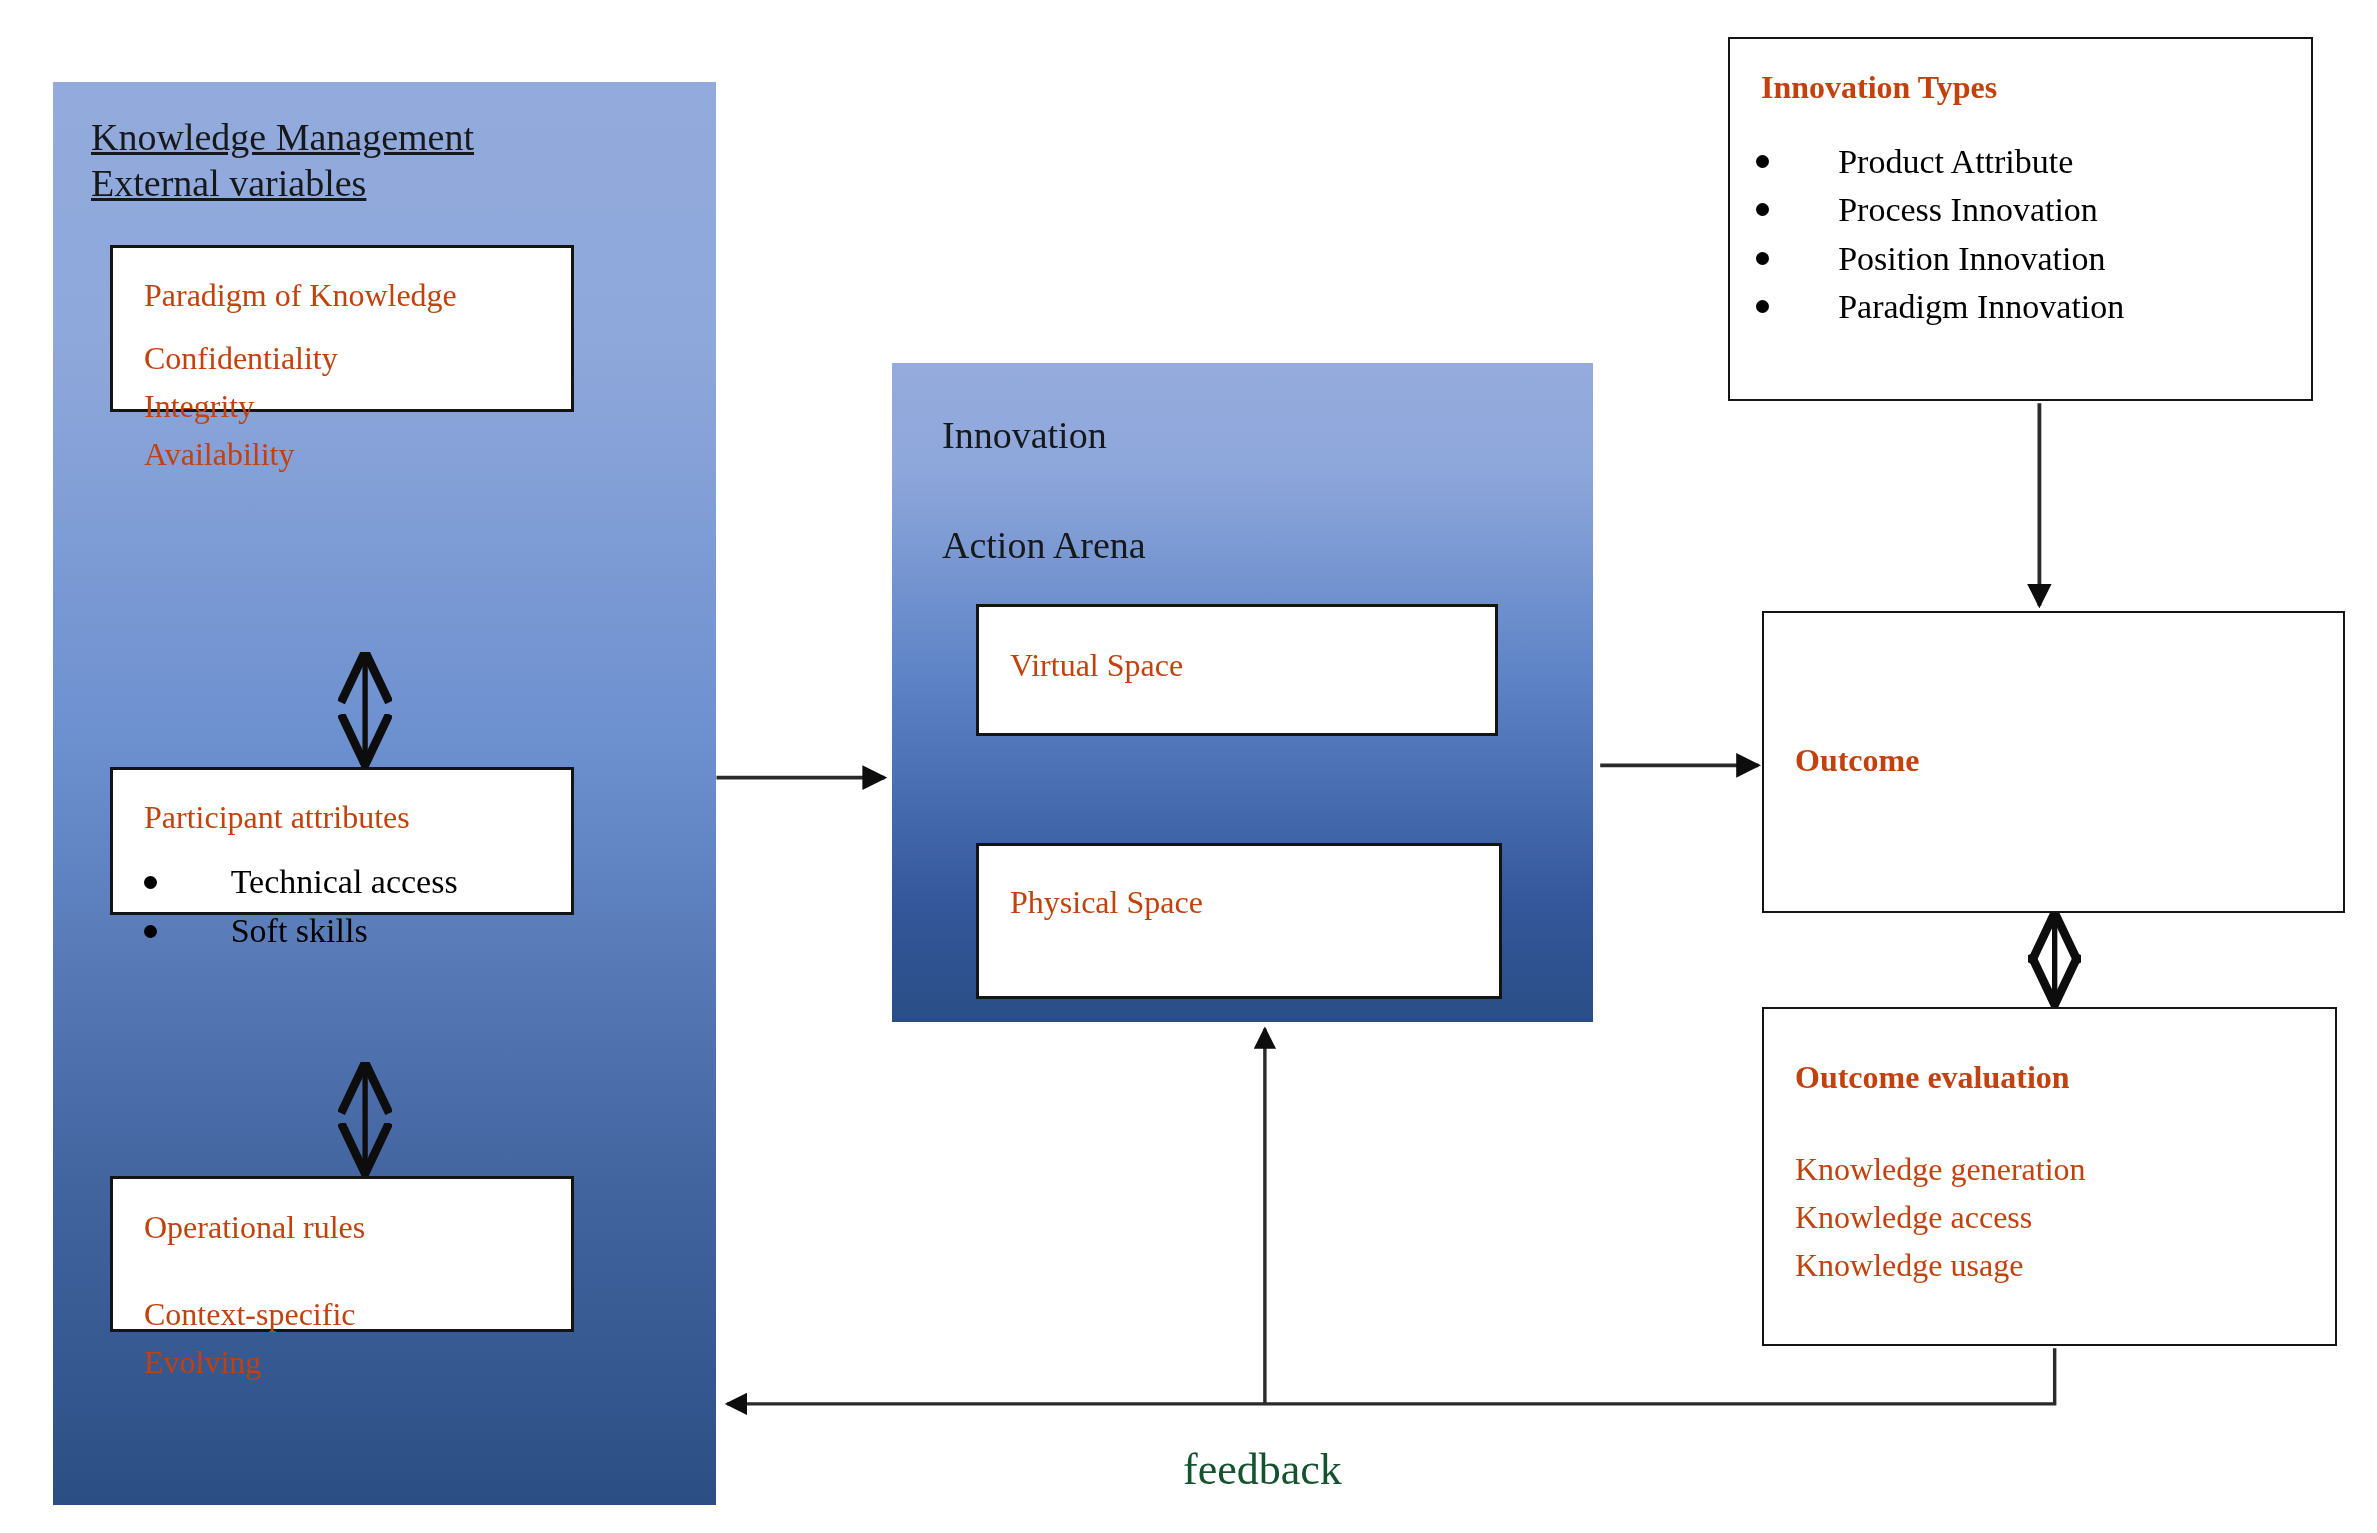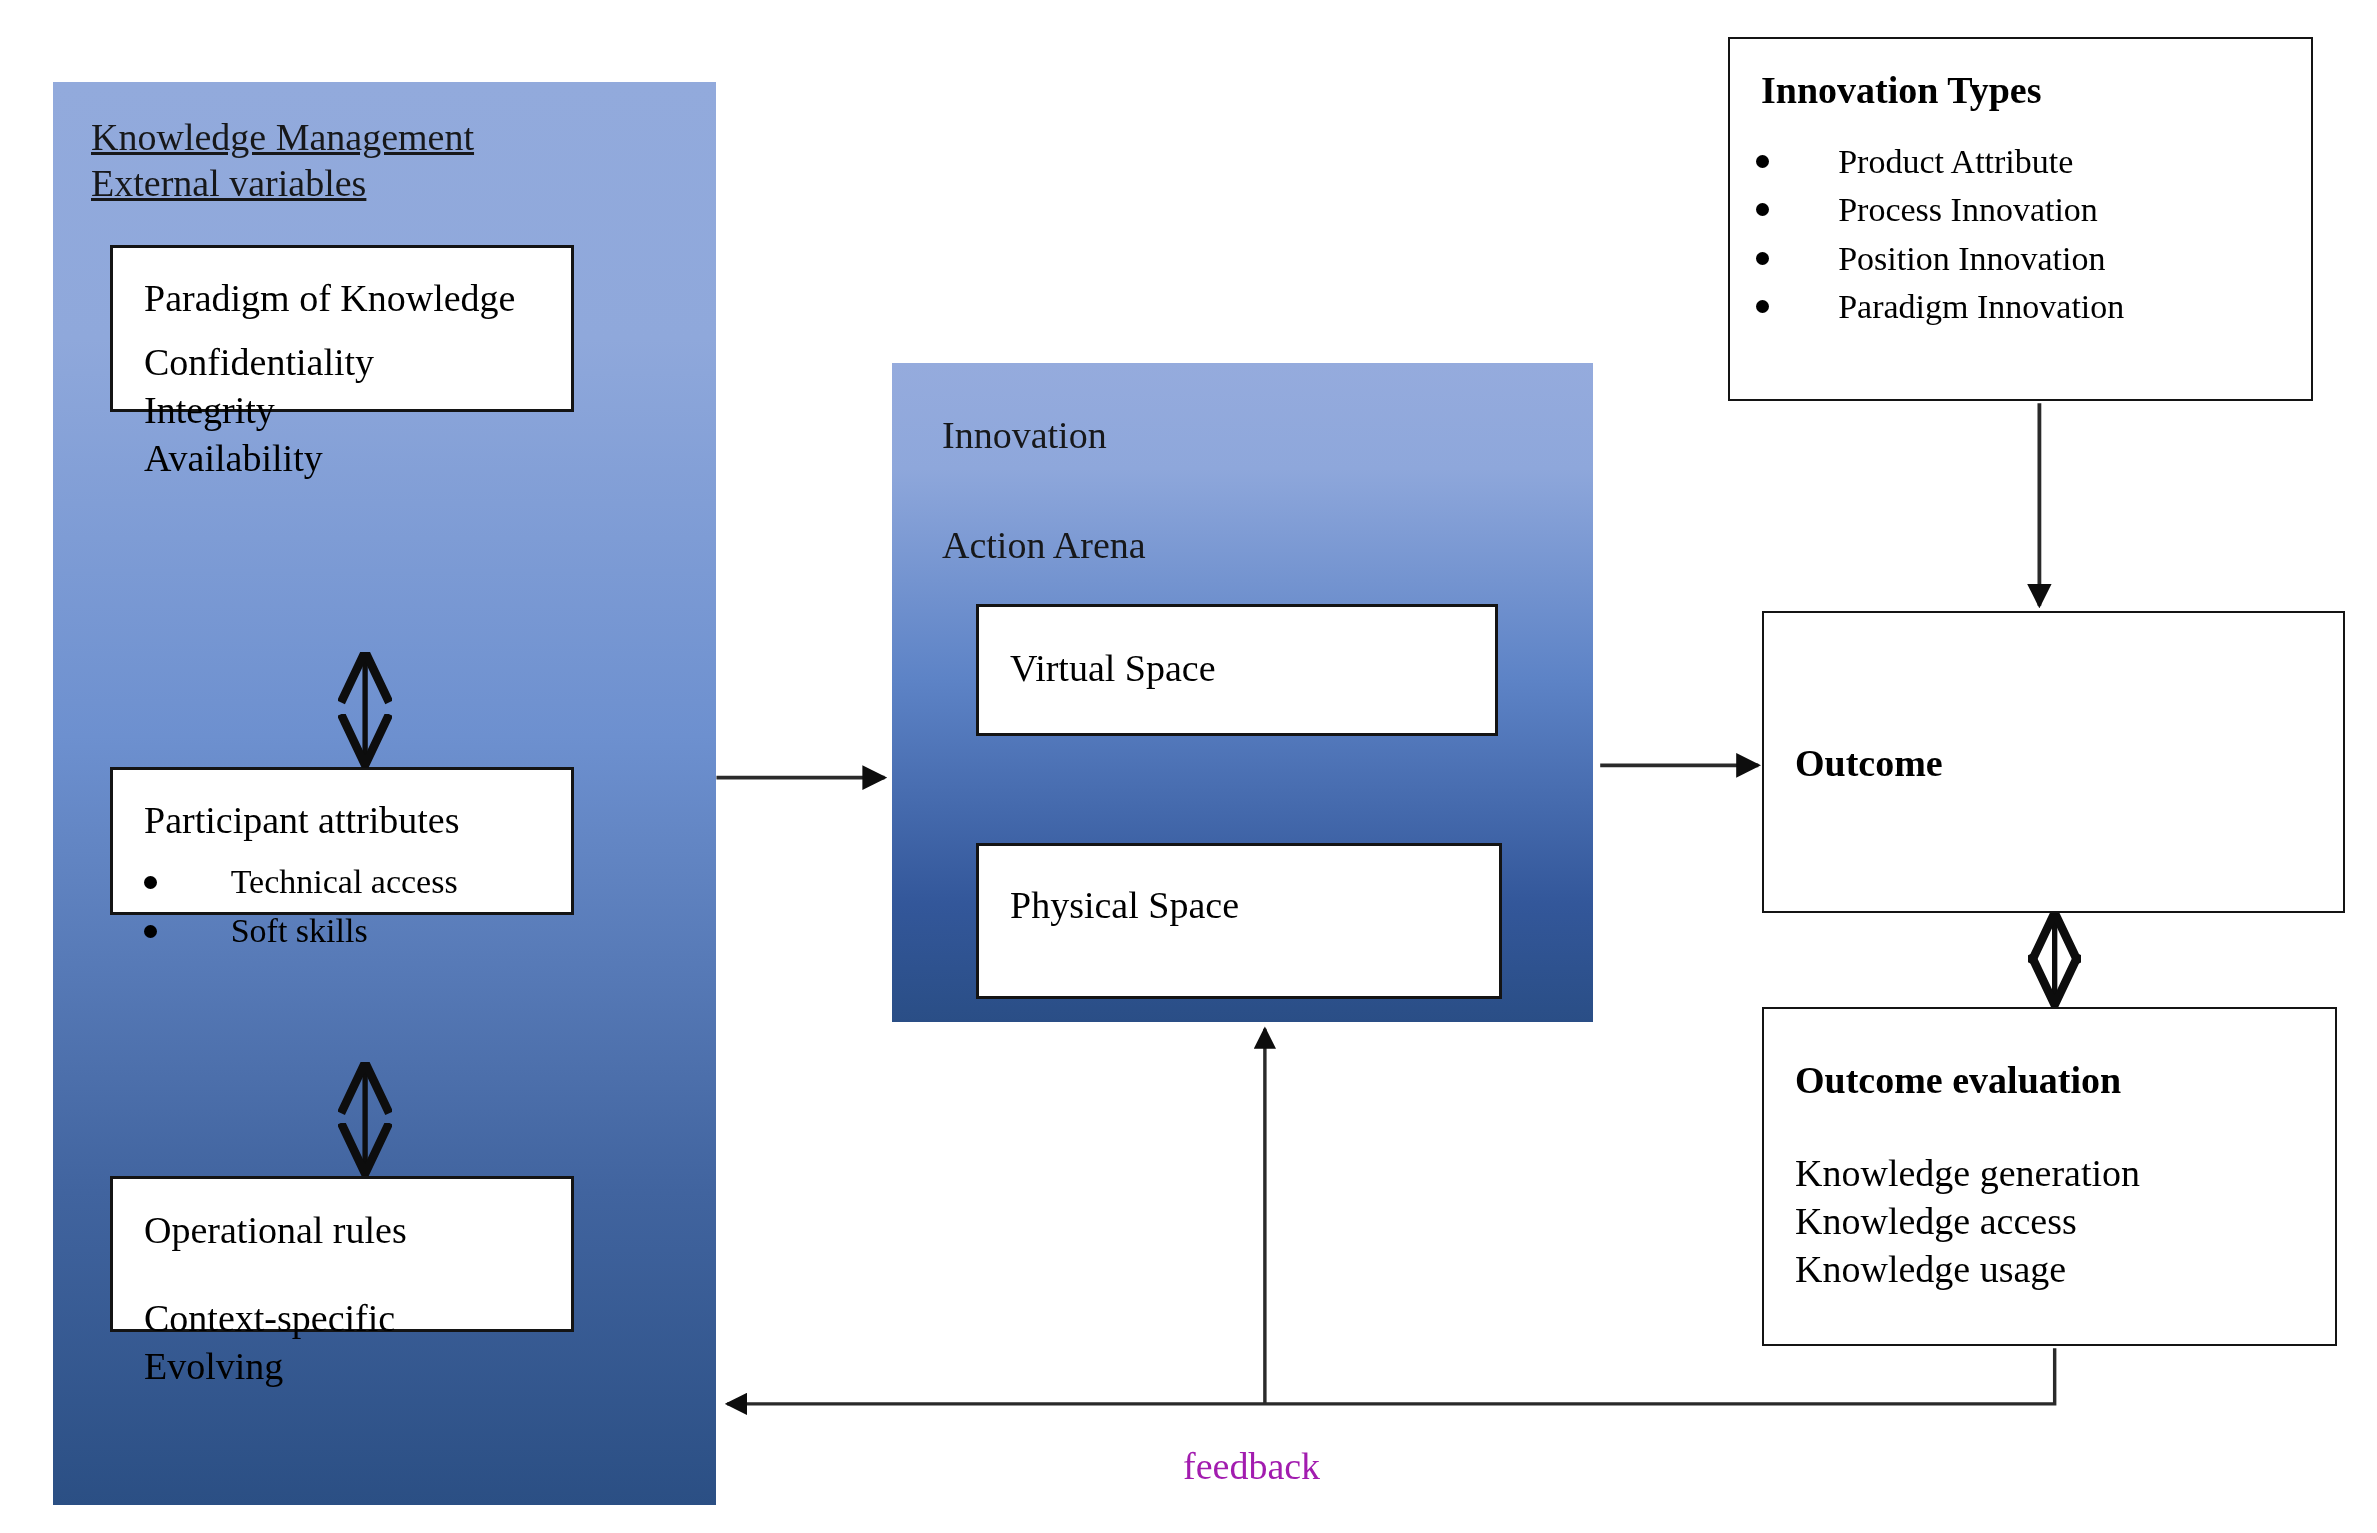--- a/index.html
+++ b/index.html
@@ -51,23 +51,23 @@
   
   .panel-title {
     position: absolute;
     font-size: 38px;
     line-height: 1.22;
     color: #17181a;
     white-space: pre-line;
   }
   .box-text {
     position: absolute;
-    font-size: 38px;
+    font-size: 32px;
     line-height: 1.0;
-    color: #000000;
+    color: #c2410c;
     white-space: nowrap;
   }
   .box-title-bold {
     font-weight: bold;
   }
   .tight {
     line-height: 1.38;
   }
 
   
@@ -107,22 +107,22 @@
     position: absolute;
     left: 0;
     top: 0;
     width: 2377px;
     height: 1533px;
     pointer-events: none;
   }
 
   .feedback-label {
     position: absolute;
-    font-size: 38px;
-    color: #a21caf;
+    font-size: 44px;
+    color: #14532d;
     white-space: nowrap;
   }
 </style>
 </head>
 <body>
 
 <div id="canvas">
 
   <div class="panel" id="km-panel">
     <div class="panel-title" style="left:38px; top:32px;text-decoration:underline;">Knowledge Management

